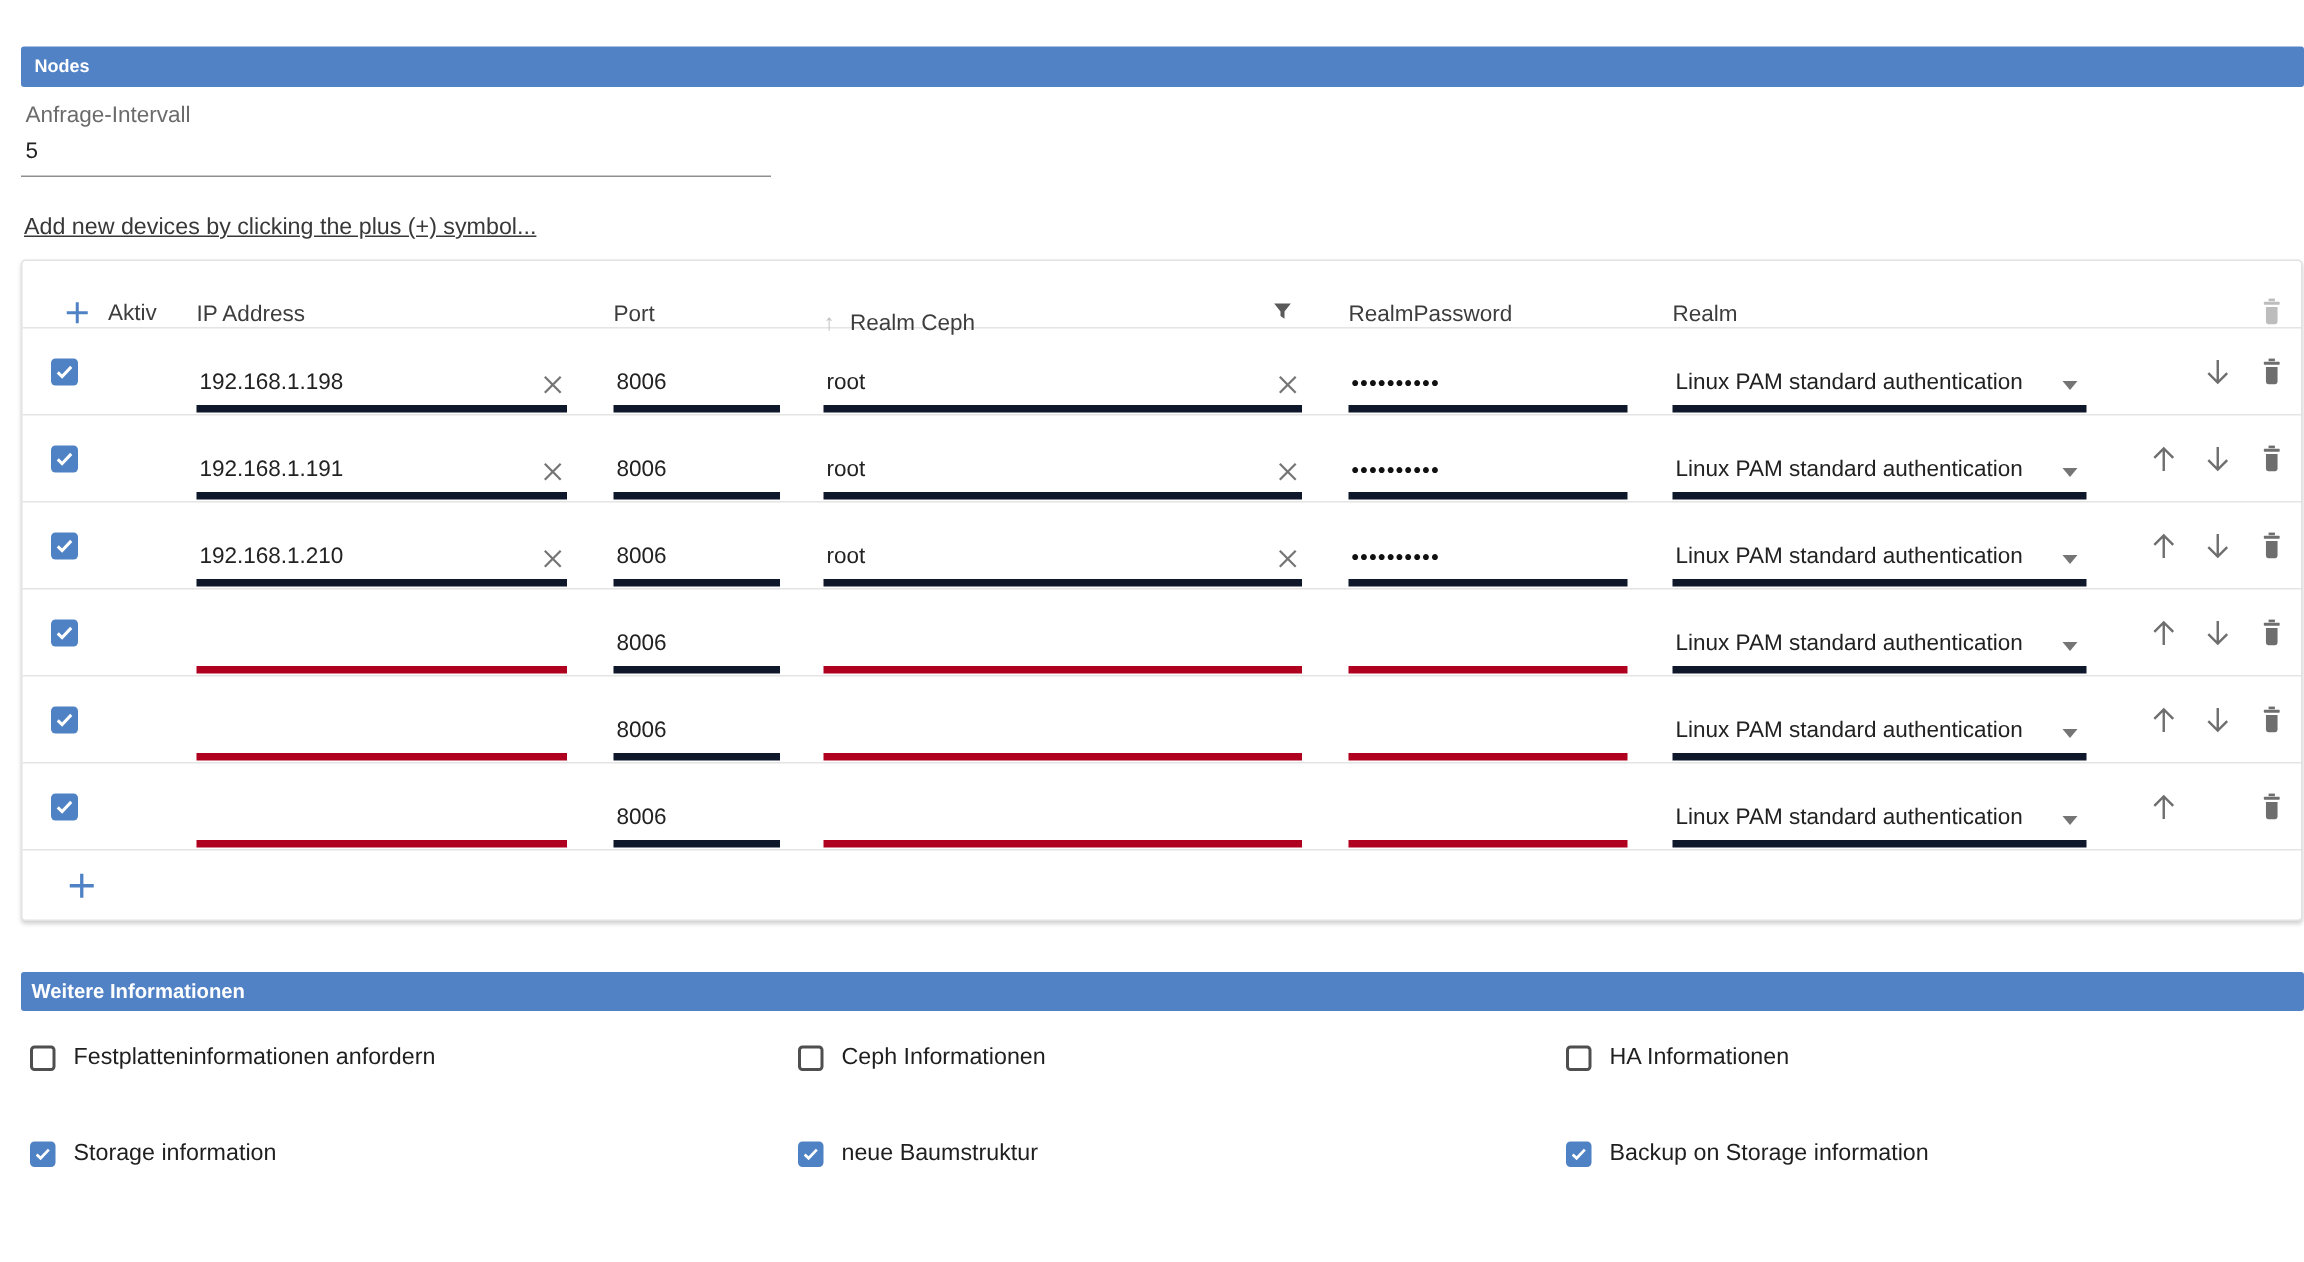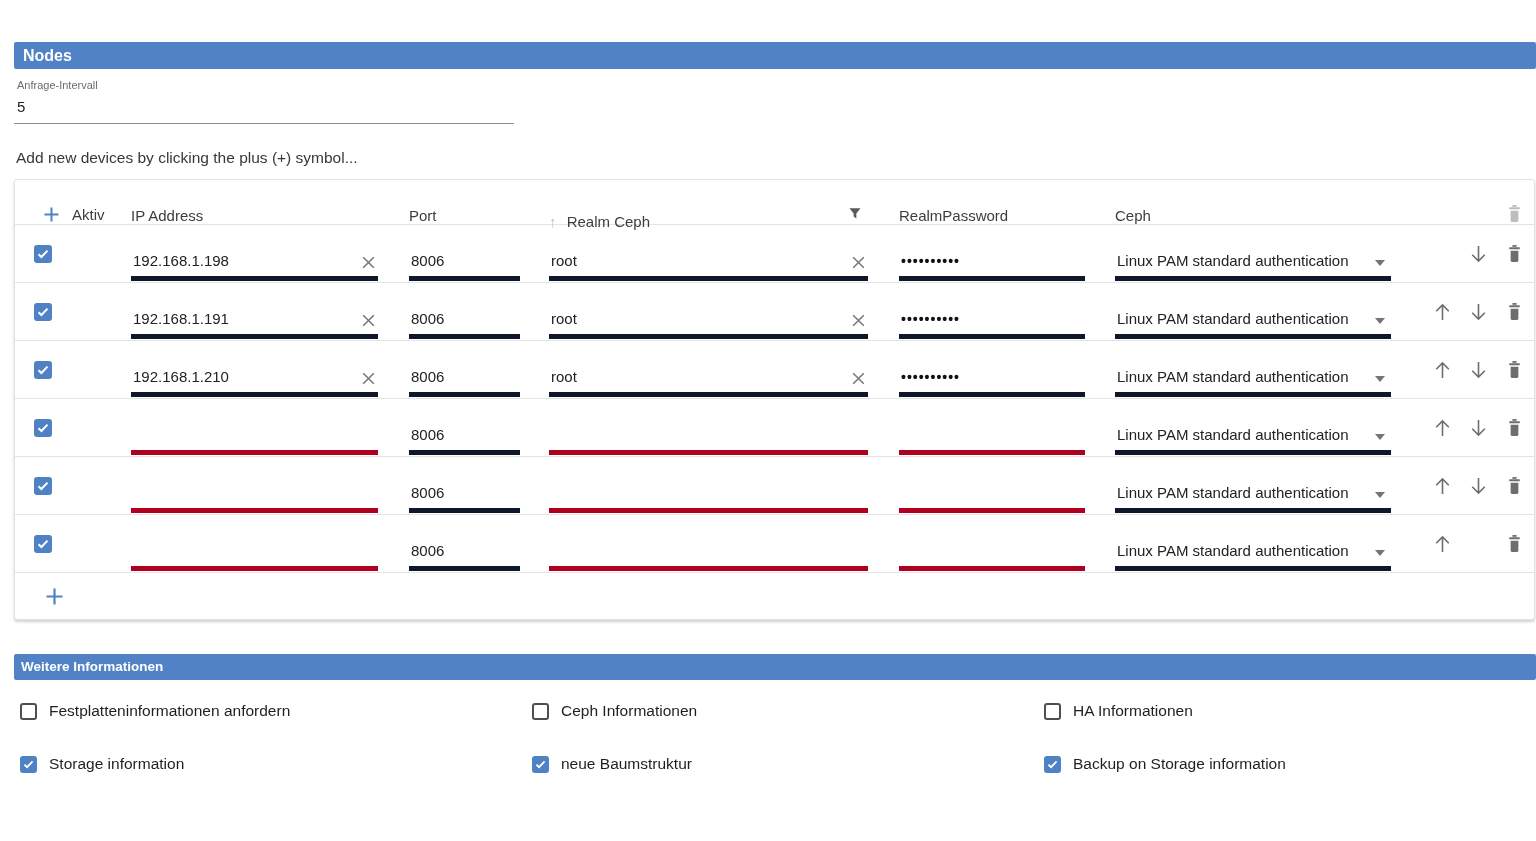--- a/index.html
+++ b/index.html
@@ -1,28 +1,28 @@
 <!DOCTYPE html>
 <html><head>
 <meta charset="utf-8">
 <style>
   * { box-sizing: border-box; margin: 0; padding: 0; }
   html,body { width: 1536px; height: 841px; background: #ffffff;
     font-family: "Liberation Sans", sans-serif; color: #222; overflow: hidden; }
 
   .bar { margin-left: 14px; width: 1522px; background: #5282c6; color: #fff;
     font-weight: bold; border-radius: 2px; }
-  .bar.main { margin-top: 42px; height: 27px; line-height: 27px; font-size: 16px; padding-left: 9px; }
+  .bar.main { margin-top: 31px; height: 27px; line-height: 27px; font-size: 12px; padding-left: 9px; }
   .bar.small { margin-top: 34px; height: 26px; line-height: 26px; font-size: 13.5px; padding-left: 7px; }
 
   .interval { margin: 10px 0 0 14px; width: 500px; }
-  .interval-label { font-size: 11px; color: #6b6b6b; padding-left: 3px; }
+  .interval-label { font-size: 15px; color: #6b6b6b; padding-left: 3px; }
   .interval-value { font-size: 15px; color: #222; padding: 7px 0 8px 3px; border-bottom: 1px solid #8f8f8f; }
 
-  .hint { margin: 25px 0 12px 16px; font-size: 15.5px; color: #383838; }
+  .hint { margin: 25px 0 12px 16px; font-size: 15.5px; color: #383838; text-decoration: underline; }
 
   .table { margin-left: 14px; width: 1521px; border: 1px solid #e2e2e2;
     border-radius: 3px; box-shadow: 0 2px 3px rgba(0,0,0,0.18); background: #fff; }
 
   .thead { height: 44px; display: flex; align-items: flex-end; font-size: 15px; color: #3d3d3d; }
   .row   { height: 58px; display: flex; align-items: center; border-top: 1px solid #e4e4e4; }
   .tfoot { height: 47px; display: flex; align-items: center; border-top: 1px solid #e4e4e4; padding-left: 29px; }
 
   .cell-check { width: 116px; flex: none; display: flex; align-items: center; }
   .thead .cell-check { padding-left: 27px; gap: 11px; }
@@ -51,21 +51,21 @@
   .select { cursor: pointer; }
   .caret { width: 0; height: 0; border-left: 5px solid transparent; border-right: 5px solid transparent;
     border-top: 6px solid #757575; margin: 0 4px 4px 8px; flex: none; }
 
   .cb { width: 18px; height: 18px; border-radius: 3px; flex: none;
     display: flex; align-items: center; justify-content: center; cursor: pointer; }
   .cb.checked { background: #4f82c4; }
   .cb.unchecked { border: 2px solid #4f4f4f; background: #fff; }
 
   .cb-grid { margin: 22px 0 0 20px; display: grid;
-    grid-template-columns: 512px 512px 512px; row-gap: 35px; }
+    grid-template-columns: 512px 512px 512px; row-gap: 46px; }
   .cb-item { display: flex; align-items: center; gap: 12px; height: 18px; }
   .cb-item .cb { width: 17px; height: 17px; }
   .cb-label { font-size: 15.5px; color: #1f1f1f; }
 
   .hidden { visibility: hidden; }
   svg { display: block; }
 </style>
 </head>
 <body>
 
@@ -101,21 +101,21 @@
       </span>
       <span class="filter-wrap" style="cursor:pointer;">
         <svg width="14" height="15" viewBox="0 0 24 24">
             <path d="M2.5 3h19l-7.2 9.2v8.3l-4.6-3.2v-5.1L2.5 3z" fill="#5a5a5a"></path>
           </svg>
       </span>
     </div>
     <div class="sp3"></div>
     <div class="cell-pass">RealmPassword</div>
     <div class="sp4"></div>
-    <div class="cell-realm">Ceph</div>
+    <div class="cell-realm">Realm</div>
     <div class="cell-actions">
       <div class="slot"></div>
       <div class="slot"></div>
       <div class="slot">
         <svg width="17" height="19" viewBox="0 0 24 27">
             <rect x="9" y="1.5" width="6" height="2.5" fill="#bdbdbd"></rect>
             <rect x="4.5" y="4.5" width="15" height="2.8" rx="0.6" fill="#bdbdbd"></rect>
             <path d="M6.5 9.5h11v14a2.2 2.2 0 0 1-2.2 2.2H8.7a2.2 2.2 0 0 1-2.2-2.2v-14z" fill="#bdbdbd"></path>
           </svg>
       </div>

